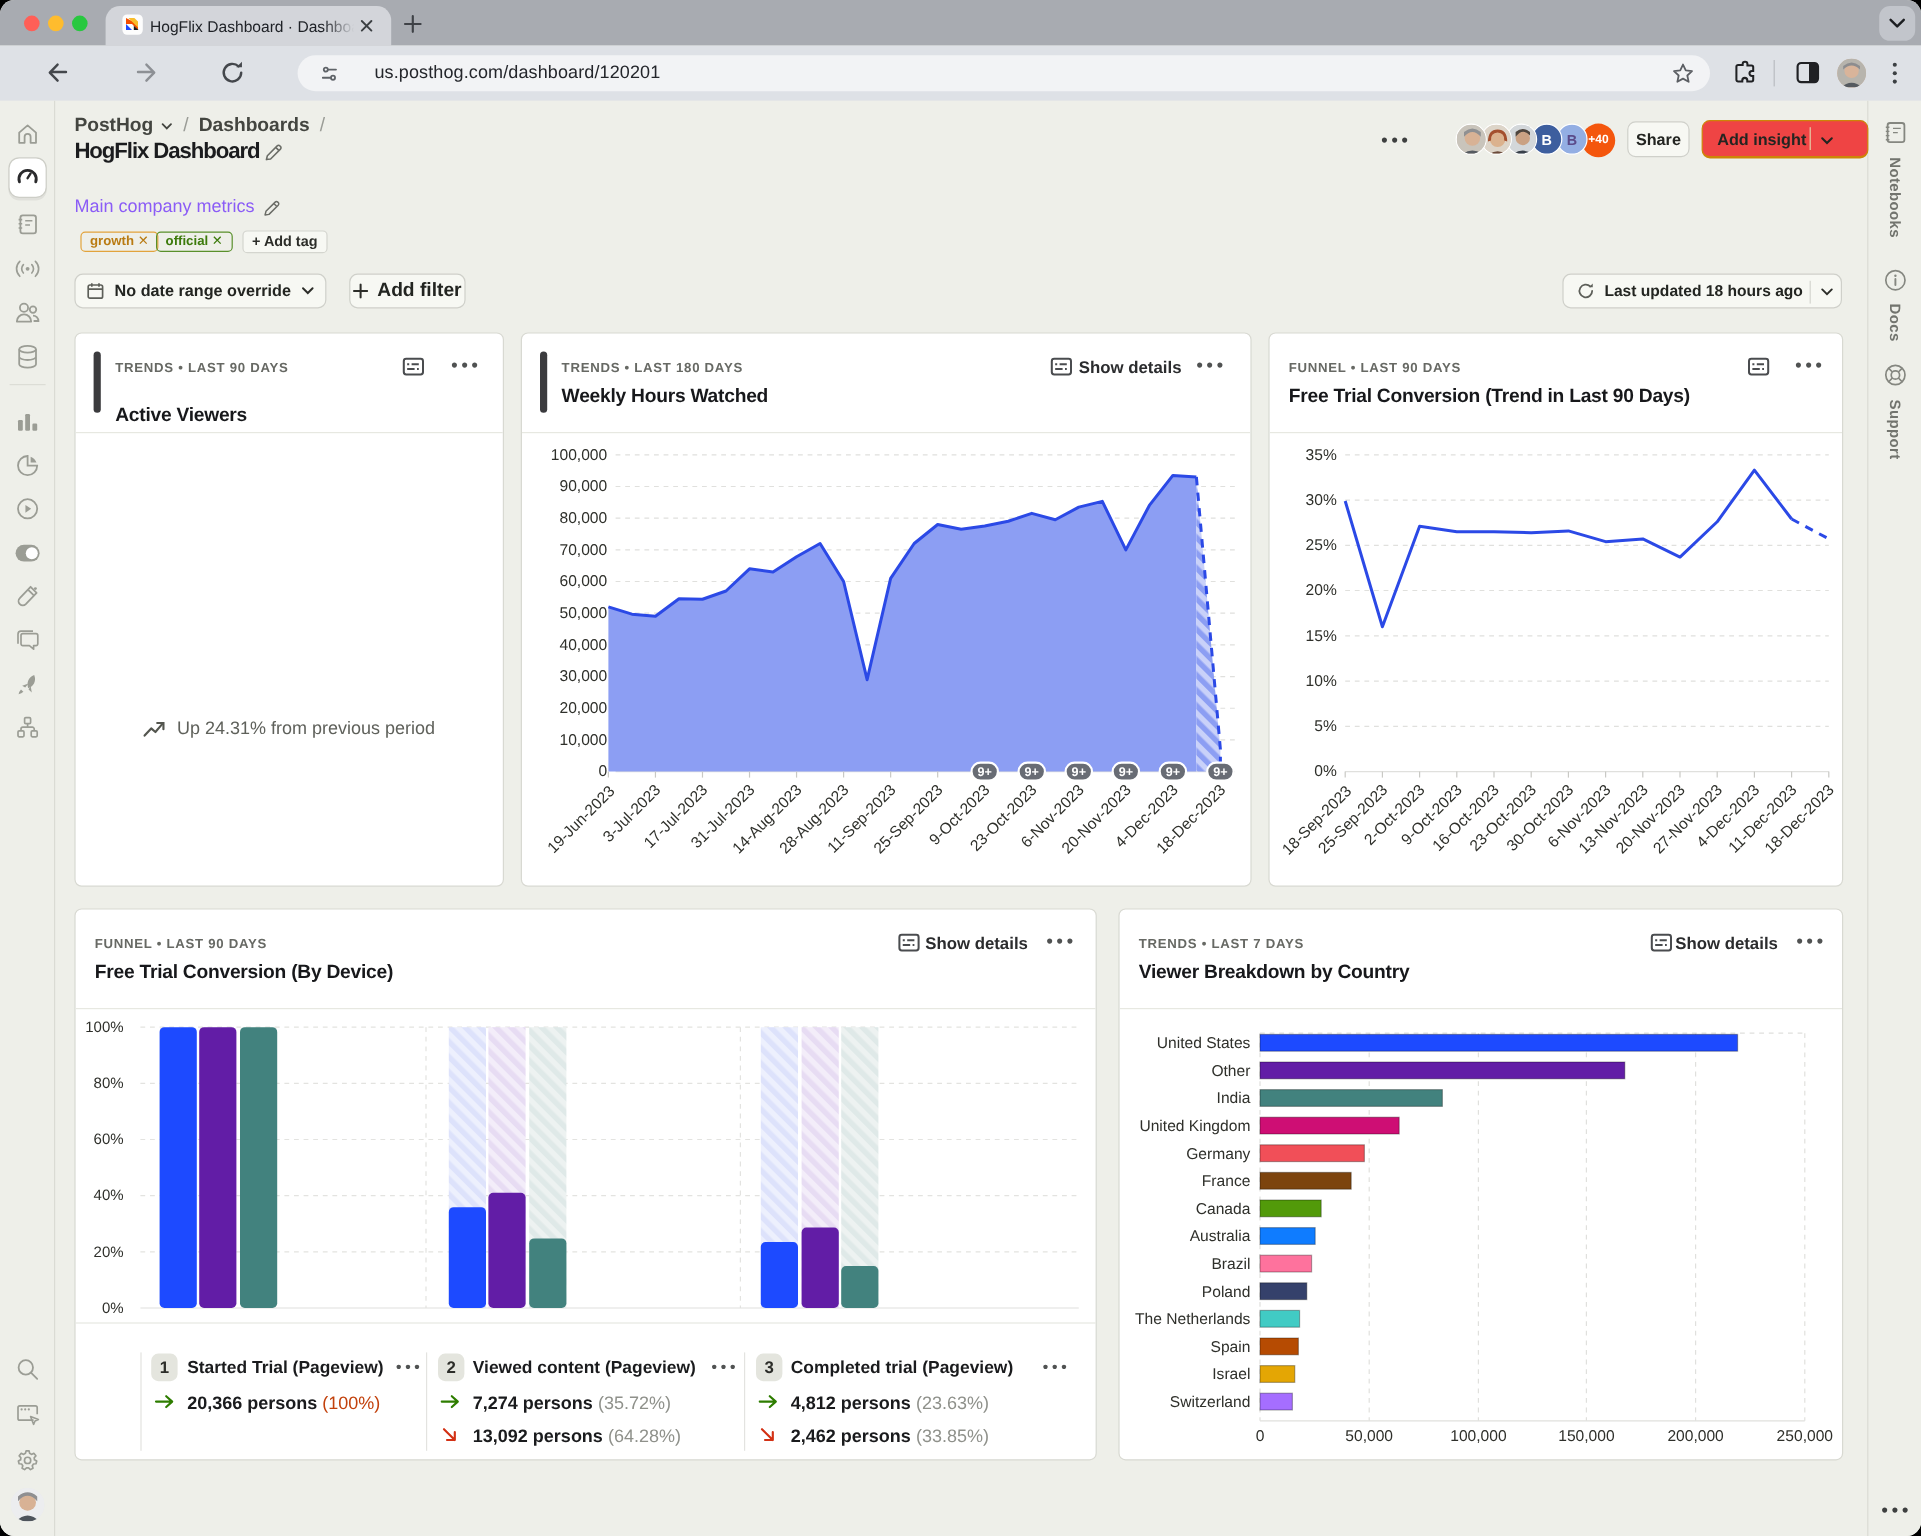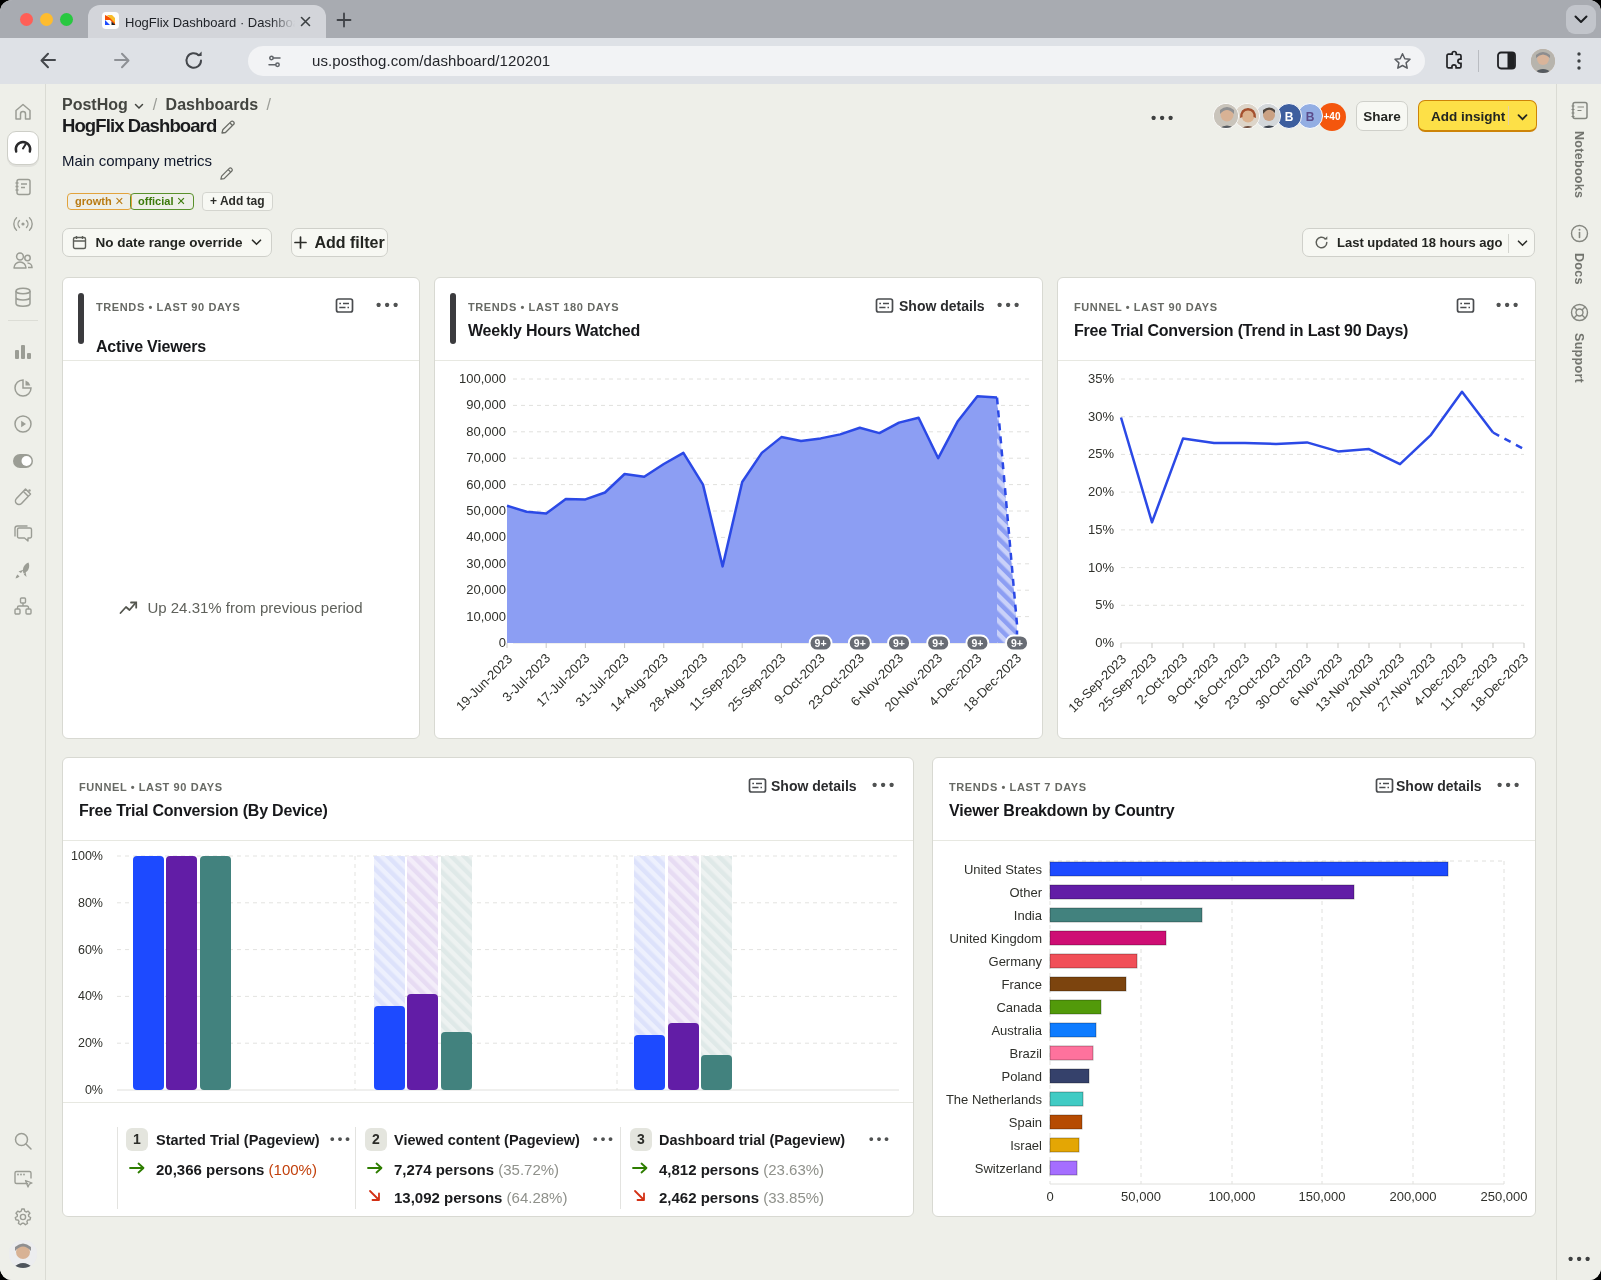--- a/index.html
+++ b/index.html
@@ -287,28 +287,28 @@
             <circle cx="13" cy="11" r="6" fill="#caa183"></circle>
             <path d="M7 10 q6 -8 12 -1 l0 -3 q-6 -5 -12 0 Z" fill="#4e453e"></path>
             <path d="M3 26 q10 -9 20 0 Z" fill="#39404a"></path>
           </svg>
       </div>
       <div class="abs" style="left:63px; top:0; width:26px; height:26px; border-radius:50%; border:1.5px solid #fff; background:#3D5E9E; z-index:3; color:#fff; font-size:12px; font-weight:700; text-align:center; line-height:26px;">B</div>
       <div class="abs" style="left:84px; top:0; width:26px; height:26px; border-radius:50%; border:1.5px solid #fff; background:#93AEE3; z-index:2; color:#5b4b8a; font-size:12px; font-weight:700; text-align:center; line-height:26px;">B</div>
       <div class="abs" style="left:105px; top:0; width:28px; height:28px; border-radius:50%; background:#F4560D; z-index:1; color:#fff; font-size:10px; font-weight:700; text-align:center; line-height:28px;">+40</div>
     </div>
     <div class="btn" style="left:1356px; top:17px; width:52px; height:30px; font-size:13.5px;">Share</div>
-    <div class="abs" style="left:1418px; top:16px; width:119px; height:32px; background:#fde047; border:1.5px solid #CD8407; border-bottom-width:2.5px; border-radius:7px;">
+    <div class="abs" style="left:1418px; top:16px; width:139px; height:32px; background:#ef4444; border:1.5px solid #CD8407; border-bottom-width:2.5px; border-radius:7px;">
       <span class="abs" style="left:12px; top:8px; font-size:13.5px; font-weight:700; color:#232521;">Add insight</span>
       <div class="abs" style="left:89px; top:5px; width:1px; height:19px; background:#E3CFA8;"></div>
       <svg class="abs" style="left:98px; top:13px;" width="11" height="7" viewBox="0 0 11 7">
           <path d="M1.5 1.2 L5.5 5.2 L9.5 1.2" stroke="#232521" stroke-width="1.7" fill="none" stroke-linecap="round"></path>
         </svg>
     </div>
-    <div class="abs" style="left:62px; top:68px; font-size:15px; color:#0f172a;">Main company metrics</div>
+    <div class="abs" style="left:62px; top:80px; font-size:15px; color:#8b5cf6;">Main company metrics</div>
     <svg class="abs" style="left:219px; top:82px;" width="15" height="15" viewBox="0 0 16 16">
       <path d="M2 14 L2.8 10.8 L11 2.6 a1.6 1.6 0 0 1 2.3 0 l0.4 0.4 a1.6 1.6 0 0 1 0 2.3 L5.5 13.5 L2 14 Z" fill="none" stroke="#6a6c66" stroke-width="1.3" stroke-linejoin="round"></path>
       <path d="M10 4 L12.3 6.3" stroke="#6a6c66" stroke-width="1.3"></path>
     </svg>
     <div class="abs" style="left:67px; top:109px; height:17px; padding:0 7px; border:1px solid #E2A33C; border-radius:4px; font-size:11px; font-weight:700; color:#B97B13; line-height:15px;">growth <span style="font-weight:400;">✕</span></div>
     <div class="abs" style="left:130px; top:109px; height:17px; padding:0 7px; border:1px solid #59902B; border-radius:4px; font-size:11px; font-weight:700; color:#3C7A0B; line-height:15px;">official <span style="font-weight:400;">✕</span></div>
     <div class="abs" style="left:202px; top:108px; height:19px; padding:0 7px; border:1px solid #D4D5CF; border-radius:4px; font-size:12px; font-weight:600; color:#2c2d29; line-height:17px; background:#F7F8F3;">+ Add tag</div>
 
     <div class="btn" style="left:62px; top:144px; width:210px; height:29px; font-size:13.5px;">
       <svg style="margin-right:8px;" width="15" height="15" viewBox="0 0 15 15">
@@ -620,21 +620,21 @@
       <div class="dots3 abs" style="left:530px; top:373px; font-size:13px;">• • •</div>
       <svg class="abs" style="left:304px; top:404px;" width="17" height="12" viewBox="0 0 17 12">
           <path d="M1 6 L13.5 6 M9.5 1.5 L14.5 6 L9.5 10.5" fill="none" stroke="#2E7D00" stroke-width="1.8" stroke-linecap="round" stroke-linejoin="round"></path>
         </svg>
       <div class="abs" style="left:331px; top:403px; font-size:15px; font-weight:700; color:#1a1b1d;">7,274 persons <span style="font-weight:400; color:#8f918b;">(35.72%)</span></div>
       <svg class="abs" style="left:305px; top:431px;" width="14" height="14" viewBox="0 0 14 14">
           <path d="M2 2 L11 11 M11 4.5 L11 11 L4.5 11" fill="none" stroke="#D33115" stroke-width="1.8" stroke-linecap="round" stroke-linejoin="round"></path>
         </svg>
       <div class="abs" style="left:331px; top:431px; font-size:15px; font-weight:700; color:#1a1b1d;">13,092 persons <span style="font-weight:400; color:#8f918b;">(64.28%)</span></div>
       <div class="abs" style="left:567px; top:370px; width:22px; height:23px; background:#E4E5DE; border-radius:6px; text-align:center; line-height:23px; font-size:14px; font-weight:700; color:#2c2d29;">3</div>
-      <div class="abs" style="left:596px; top:374px; font-size:14.5px; font-weight:700; color:#1a1b1d;">Dashboard trial (Pageview)</div>
+      <div class="abs" style="left:596px; top:374px; font-size:14.5px; font-weight:700; color:#1a1b1d;">Completed trial (Pageview)</div>
       <div class="dots3 abs" style="left:806px; top:373px; font-size:13px;">• • •</div>
       <svg class="abs" style="left:569px; top:404px;" width="17" height="12" viewBox="0 0 17 12">
           <path d="M1 6 L13.5 6 M9.5 1.5 L14.5 6 L9.5 10.5" fill="none" stroke="#2E7D00" stroke-width="1.8" stroke-linecap="round" stroke-linejoin="round"></path>
         </svg>
       <div class="abs" style="left:596px; top:403px; font-size:15px; font-weight:700; color:#1a1b1d;">4,812 persons <span style="font-weight:400; color:#8f918b;">(23.63%)</span></div>
       <svg class="abs" style="left:570px; top:431px;" width="14" height="14" viewBox="0 0 14 14">
           <path d="M2 2 L11 11 M11 4.5 L11 11 L4.5 11" fill="none" stroke="#D33115" stroke-width="1.8" stroke-linecap="round" stroke-linejoin="round"></path>
         </svg>
       <div class="abs" style="left:596px; top:431px; font-size:15px; font-weight:700; color:#1a1b1d;">2,462 persons <span style="font-weight:400; color:#8f918b;">(33.85%)</span></div>
     </div>

